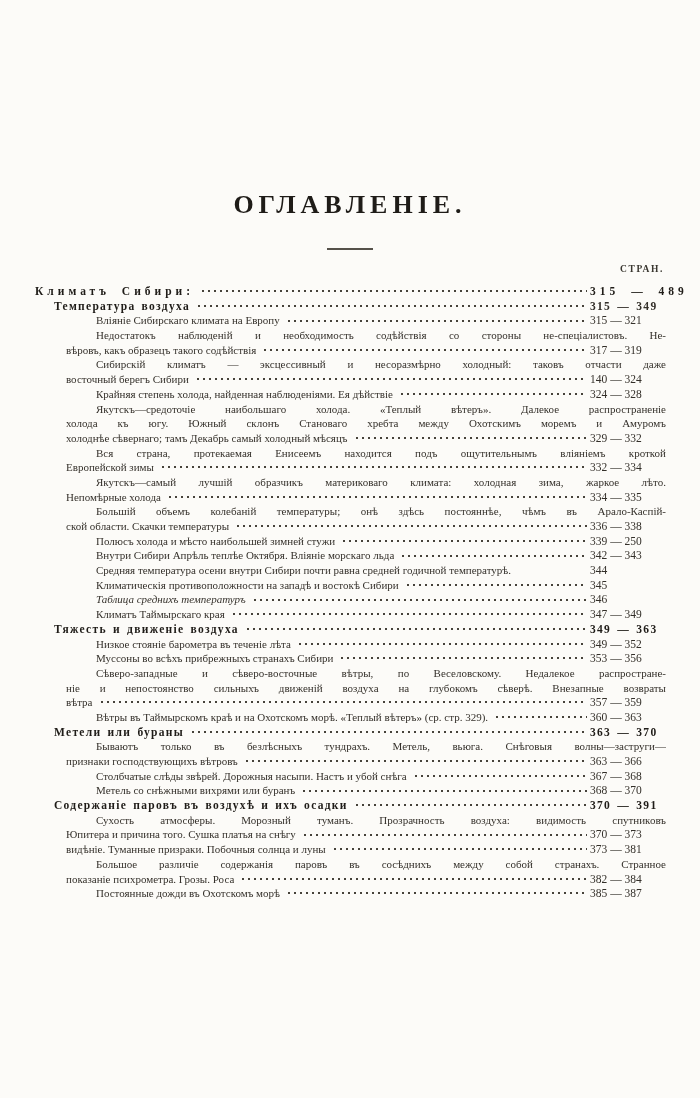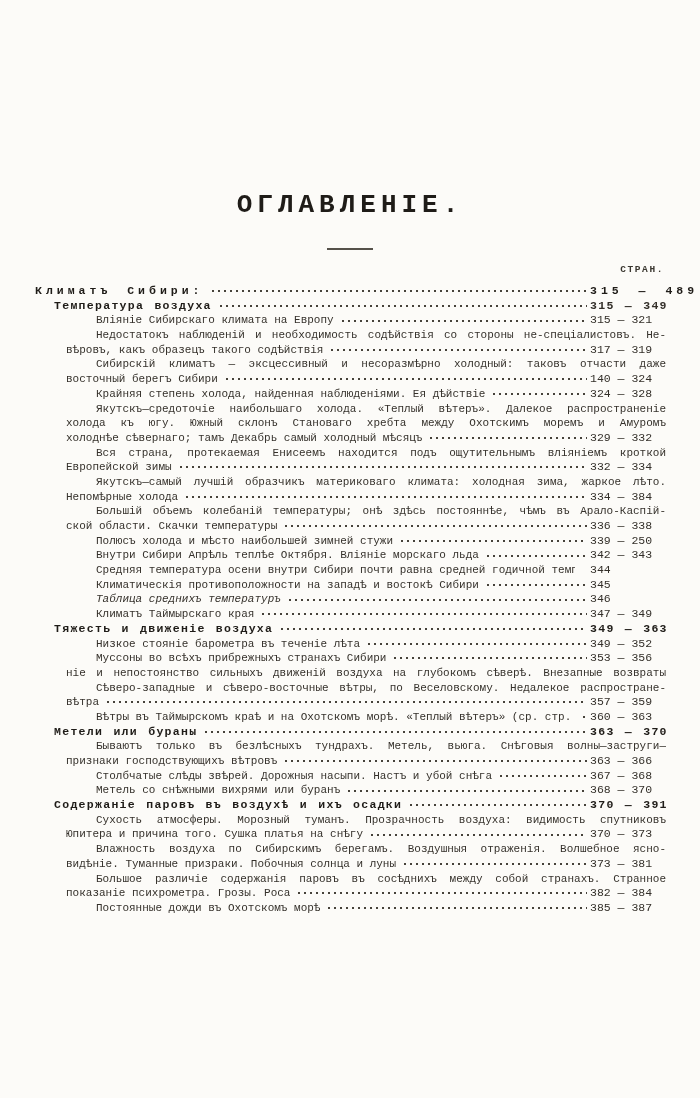--- a/index.html
+++ b/index.html
@@ -4,21 +4,21 @@
 <style>
   :root{
     --paper:#fcfbf8;
     --ink:#35312b;
     --ink-bold:#1f1c18;
   }
   html,body{margin:0;padding:0;background:var(--paper);}
   .page{
     position:relative;width:700px;height:1098px;overflow:hidden;
     background:var(--paper);
-    font-family:Liberation Mono, monospace;
+    font-family:Liberation Serif, serif;
     color:var(--ink);
   }
   .title{
     position:absolute;top:190px;left:0;right:0;
     text-align:center;
     font-size:26px;font-weight:bold;letter-spacing:5px;
     color:var(--ink-bold);
     white-space:nowrap;
   }
   .rule{
@@ -151,21 +151,21 @@
           <span class="t">Европейской зимы</span>
           <span class="dots"></span>
           <span class="pg">332 — 334</span>
         </div>
       </div>
       <div>
         <div class="row jrow t-sub l-first">Якутскъ—самый лучшій образчикъ материковаго климата: холодная зима, жаркое лѣто.</div>
         <div class="row frow l-cont">
           <span class="t">Непомѣрные холода</span>
           <span class="dots"></span>
-          <span class="pg">334 — 384</span>
+          <span class="pg">334 — 335</span>
         </div>
       </div>
       <div>
         <div class="row jrow t-sub l-first">Большій объемъ колебаній температуры; онѣ здѣсь постояннѣе, чѣмъ въ Арало-Каспій-</div>
         <div class="row frow l-cont">
           <span class="t">ской области. Скачки температуры</span>
           <span class="dots"></span>
           <span class="pg">336 — 338</span>
         </div>
       </div>
@@ -226,22 +226,22 @@
         </div>
       </div>
       <div>
         <div class="row frow t-sub l-first">
           <span class="t">Муссоны во всѣхъ прибрежныхъ странахъ Сибири</span>
           <span class="dots"></span>
           <span class="pg">353 — 356</span>
         </div>
       </div>
       <div>
+        <div class="row jrow t-sub l-first">Сѣверо-западные и сѣверо-восточные вѣтры, по Веселовскому. Недалекое распростране-</div>
         <div class="row jrow l-cont">ніе и непостоянство сильныхъ движеній воздуха на глубокомъ сѣверѣ. Внезапные возвраты</div>
-        <div class="row jrow t-sub l-first">Сѣверо-западные и сѣверо-восточные вѣтры, по Веселовскому. Недалекое распростране-</div>
         <div class="row frow l-cont">
           <span class="t">вѣтра</span>
           <span class="dots"></span>
           <span class="pg">357 — 359</span>
         </div>
       </div>
       <div>
         <div class="row frow t-sub l-first">
           <span class="t">Вѣтры въ Таймырскомъ краѣ и на Охотскомъ морѣ. «Теплый вѣтеръ» (ср. стр. 329).</span>
           <span class="dots"></span>
@@ -286,21 +286,20 @@
       </div>
       <div>
         <div class="row jrow t-sub l-first">Сухость атмосферы. Морозный туманъ. Прозрачность воздуха: видимость спутниковъ</div>
         <div class="row frow l-cont">
           <span class="t">Юпитера и причина того. Сушка платья на снѣгу</span>
           <span class="dots"></span>
           <span class="pg">370 — 373</span>
         </div>
       </div>
       <div>
-        <div class="row jrow t-sub l-first">Влажность воздуха по Сибирскимъ берегамъ. Воздушныя отраженія. Волшебное ясно-</div>
         <div class="row frow l-cont">
           <span class="t">видѣніе. Туманные призраки. Побочныя солнца и луны</span>
           <span class="dots"></span>
           <span class="pg">373 — 381</span>
         </div>
       </div>
       <div>
         <div class="row jrow t-sub l-first">Большое различіе содержанія паровъ въ сосѣднихъ между собой странахъ. Странное</div>
         <div class="row frow l-cont">
           <span class="t">показаніе психрометра. Грозы. Роса</span>

